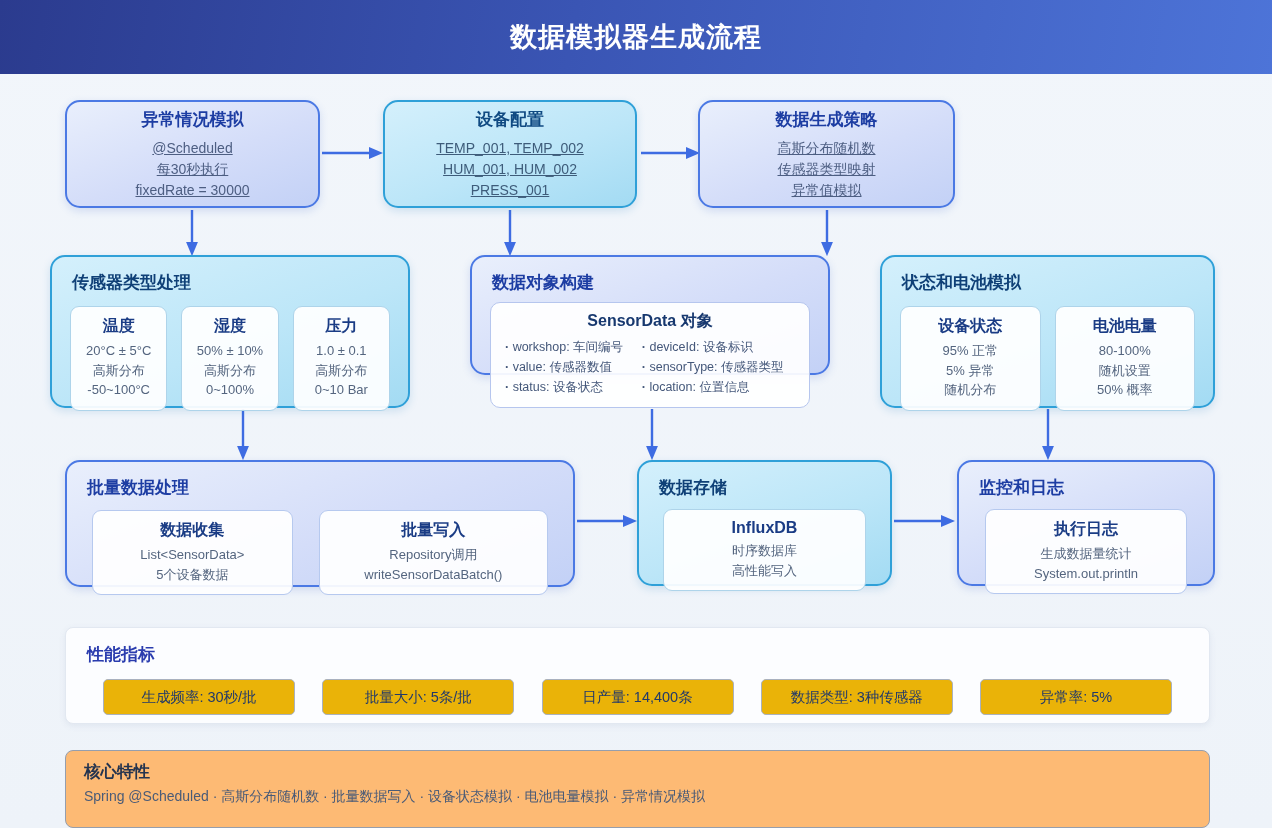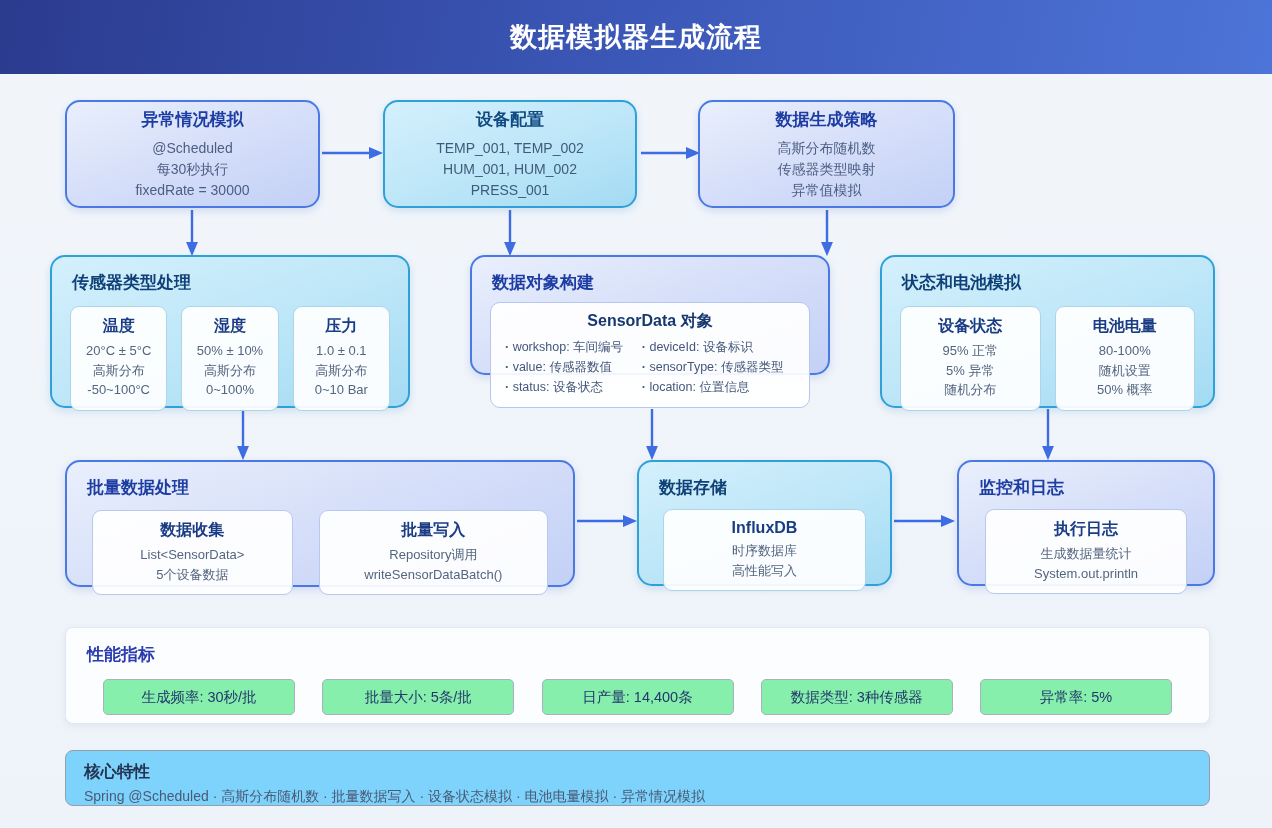--- a/index.html
+++ b/index.html
@@ -23,21 +23,21 @@
     box-shadow:0 3px 8px rgba(60,100,200,0.18);
   }
   .box.cyan {
     background:linear-gradient(160deg,#d4f0fc 0%,#bce6f8 55%,#a3dbf3 100%);
     border:2px solid #2fa0d8;
     box-shadow:0 3px 8px rgba(40,130,190,0.18);
   }
   .box.center { display:flex; flex-direction:column; align-items:center; justify-content:center; text-align:center; }
   .t-center { font-size:17px; font-weight:bold; color:#1d3da3; margin-bottom:7px; }
   .cyan .t-center { color:#104a82; }
-  .line { font-size:14px; color:#4d5e82; line-height:1.5; }
+  .line { font-size:14px; color:#4d5e82; line-height:1.5;text-decoration:underline; }
   .cyan .line { color:#3e5c7a; }
 
   .t-left { font-size:17px; font-weight:bold; color:#1d3da3; padding:14px 0 0 20px; }
   .cyan .t-left { color:#0f4077; }
 
   .cards { display:flex; gap:14px; padding:12px 18px 0 18px; }
   .card {
     flex:1; background:rgba(255,255,255,0.93); border-radius:9px;
     border:1.5px solid #b6c9ef; text-align:center; padding:9px 4px 10px 4px;
   }
@@ -58,28 +58,28 @@
   .arrow-layer { position:absolute; left:0; top:0; width:1272px; height:828px; pointer-events:none; }
 
   .panel-metrics {
     position:absolute; left:65px; top:627px; width:1145px; height:97px;
     background:#fcfdff; border:1px solid #e2e8f1; border-radius:8px;
     box-shadow:0 2px 6px rgba(100,120,160,0.10);
   }
   .panel-metrics .pt { font-size:17px; font-weight:bold; color:#2a3cae; margin:15px 0 0 21px; }
   .metric-row { display:flex; justify-content:space-between; padding:13px 37px 0 37px; }
   .metric-box {
-    width:192px; height:36px; background:#86efac; border:1.5px solid #a9b1bf;
+    width:192px; height:36px; background:#eab308; border:1.5px solid #a9b1bf;
     border-radius:5px; display:flex; align-items:center; justify-content:center;
     font-size:14.5px; color:#22396a;
   }
 
   .panel-features {
-    position:absolute; left:65px; top:750px; width:1145px; height:56px;
-    background:#7dd3fc; border:1.5px solid #959ead; border-radius:8px;
+    position:absolute; left:65px; top:750px; width:1145px; height:78px;
+    background:#fdba74; border:1.5px solid #959ead; border-radius:8px;
     padding:10px 18px;
   }
   .panel-features .ft { font-size:16.5px; font-weight:bold; color:#24344f; margin-bottom:5px; }
   .panel-features .fx { font-size:14px; color:#4a5b77; }
 </style>
 </head>
 <body>
 
 <div class="header">
   <h1>数据模拟器生成流程</h1>

